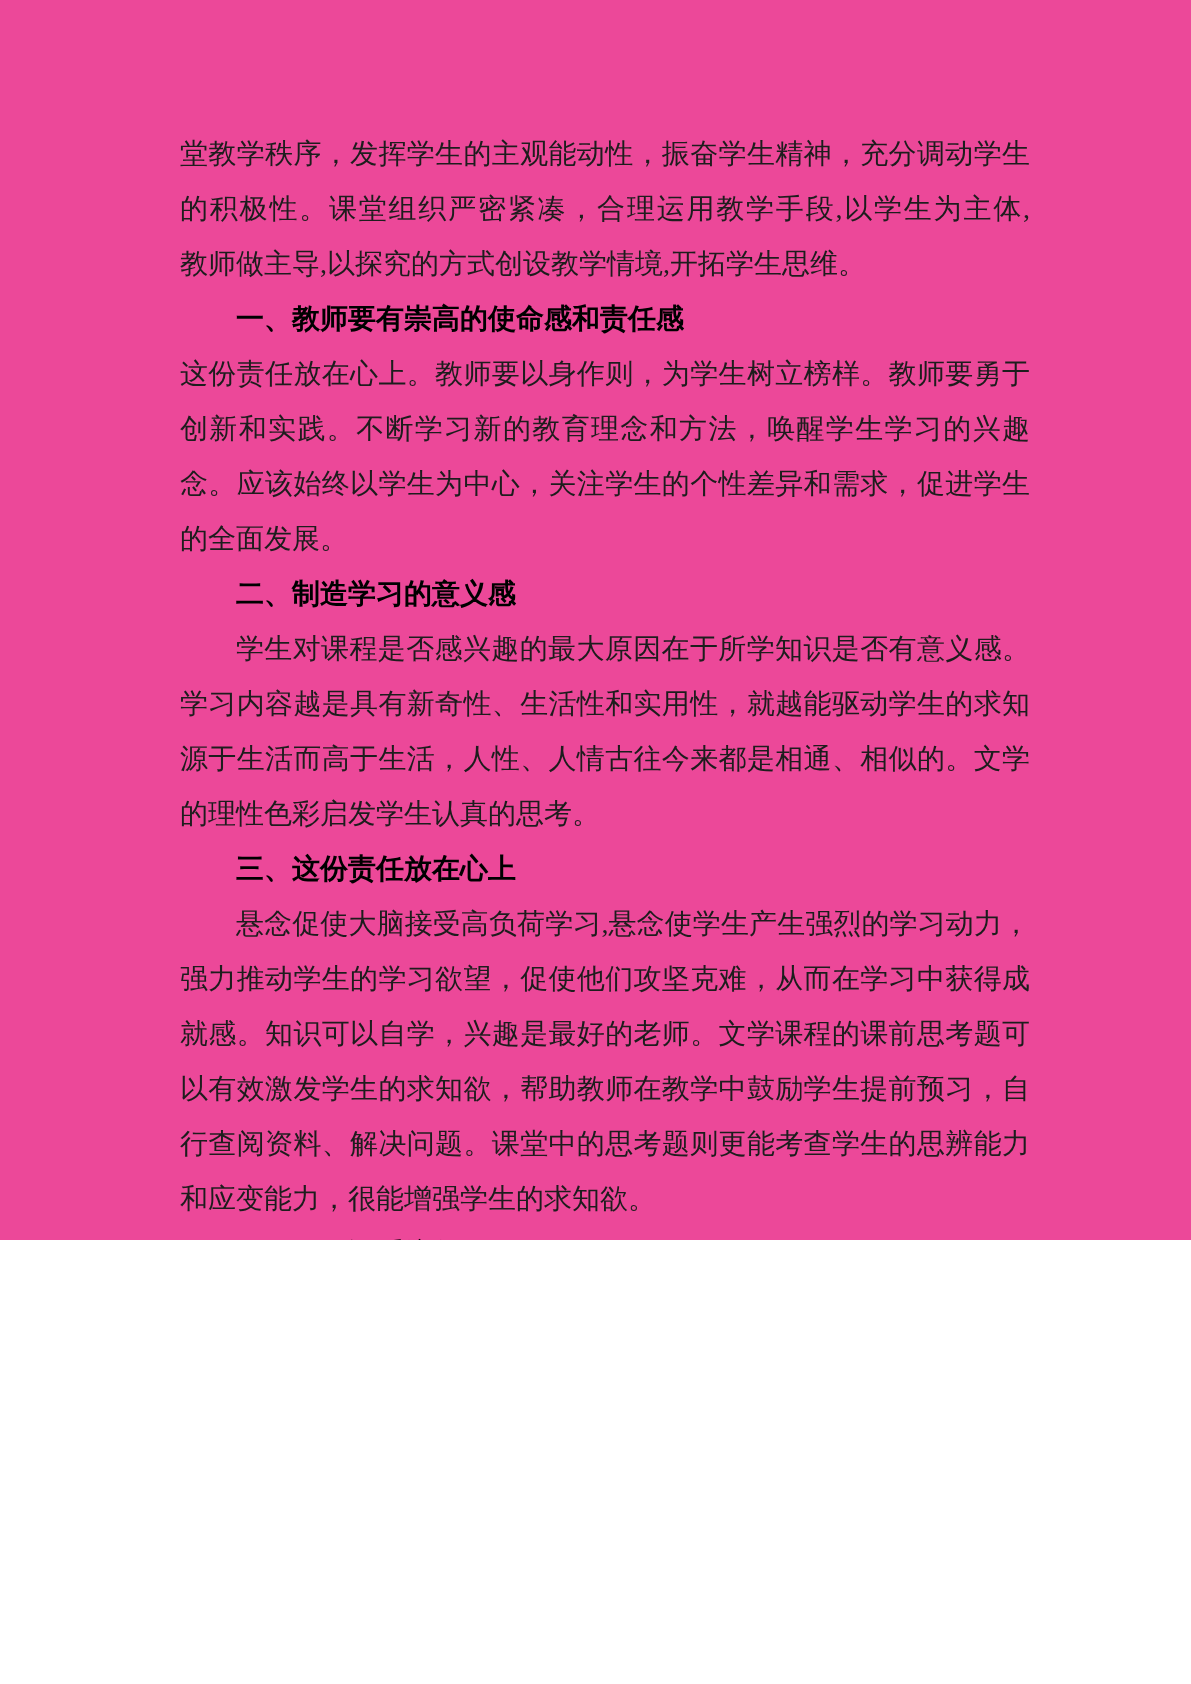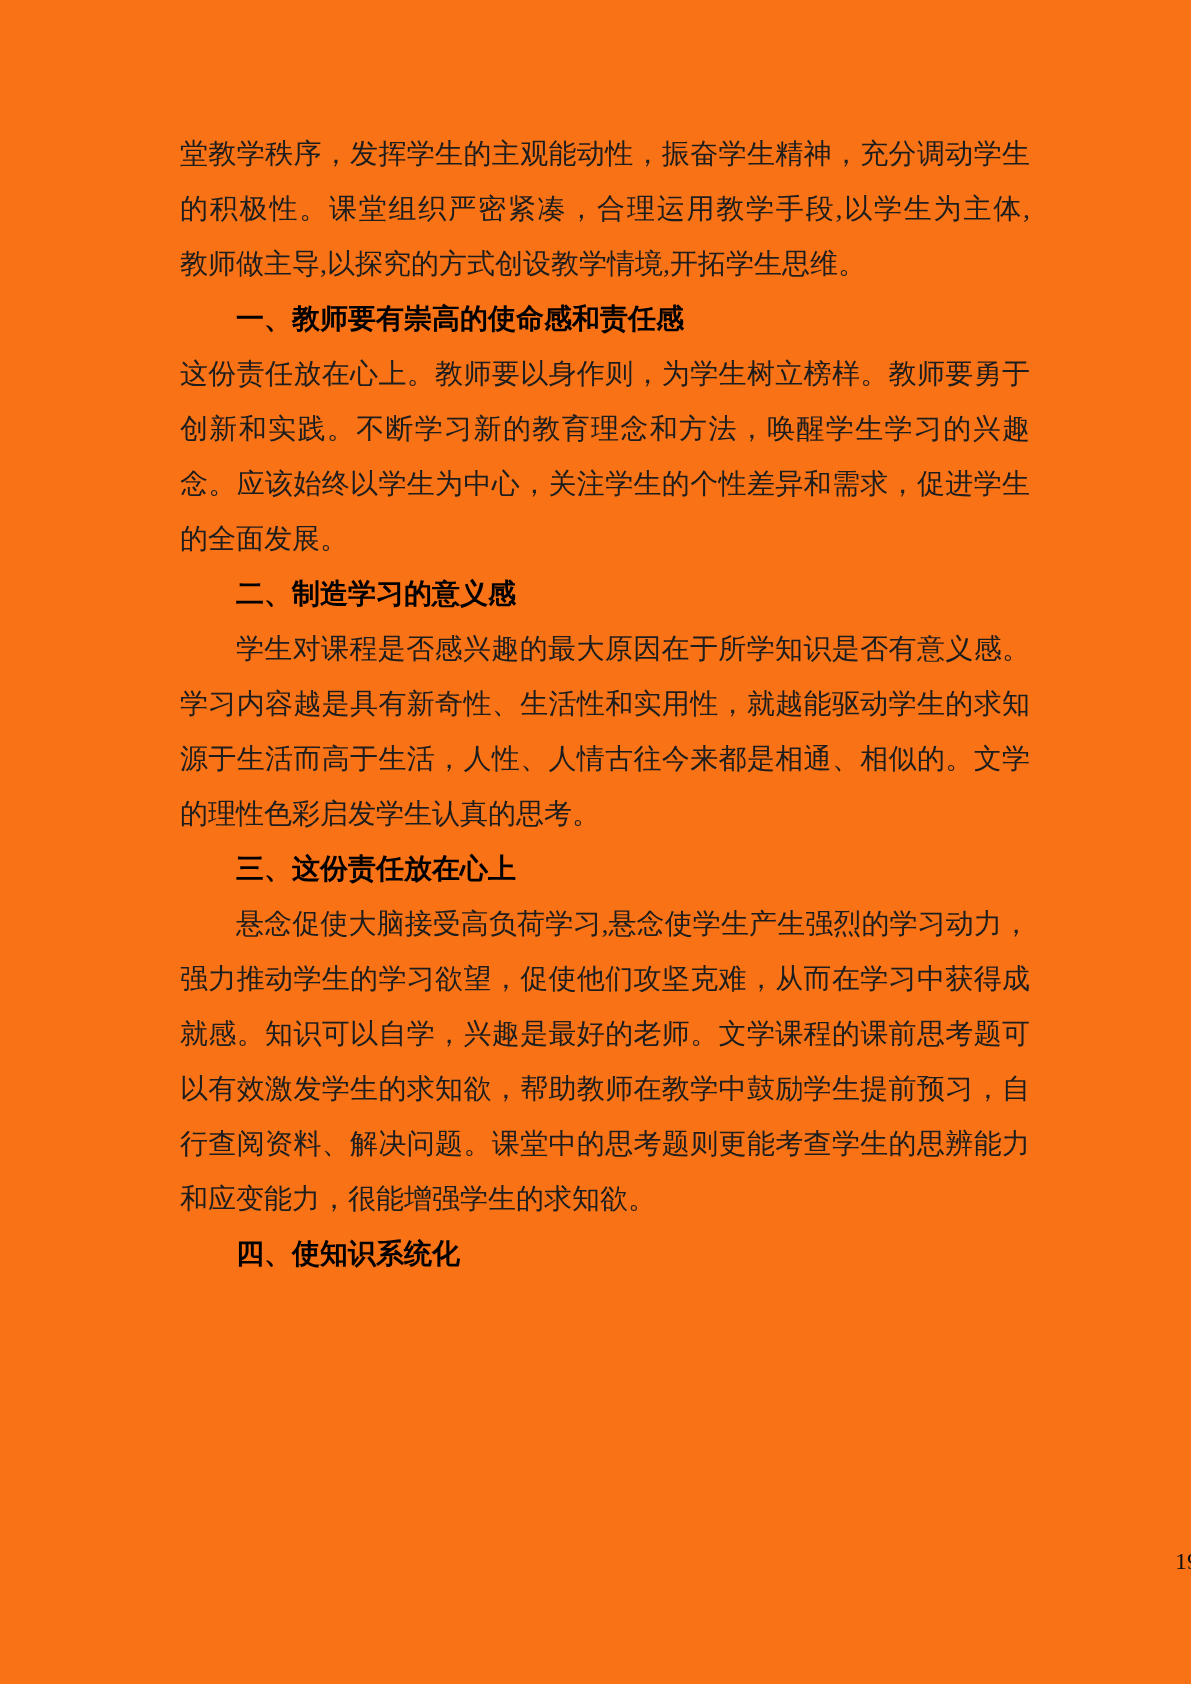--- a/index.html
+++ b/index.html
@@ -3,22 +3,22 @@
 <meta charset="utf-8">
 <style>
   html, body {
     margin: 0;
     padding: 0;
     background: #ffffff;
   }
   .page {
     position: relative;
     width: 1191px;
-    height: 1684px;
-    background: #f97316;
+    height: 1240px;
+    background: #ec4899;
     overflow: hidden;
   }
   .textblock {
     position: absolute;
     left: 180px;
     top: 126px;
     width: 850px;
   }
   .line {
     font-family: "Liberation Serif", "DejaVu Serif", serif;

